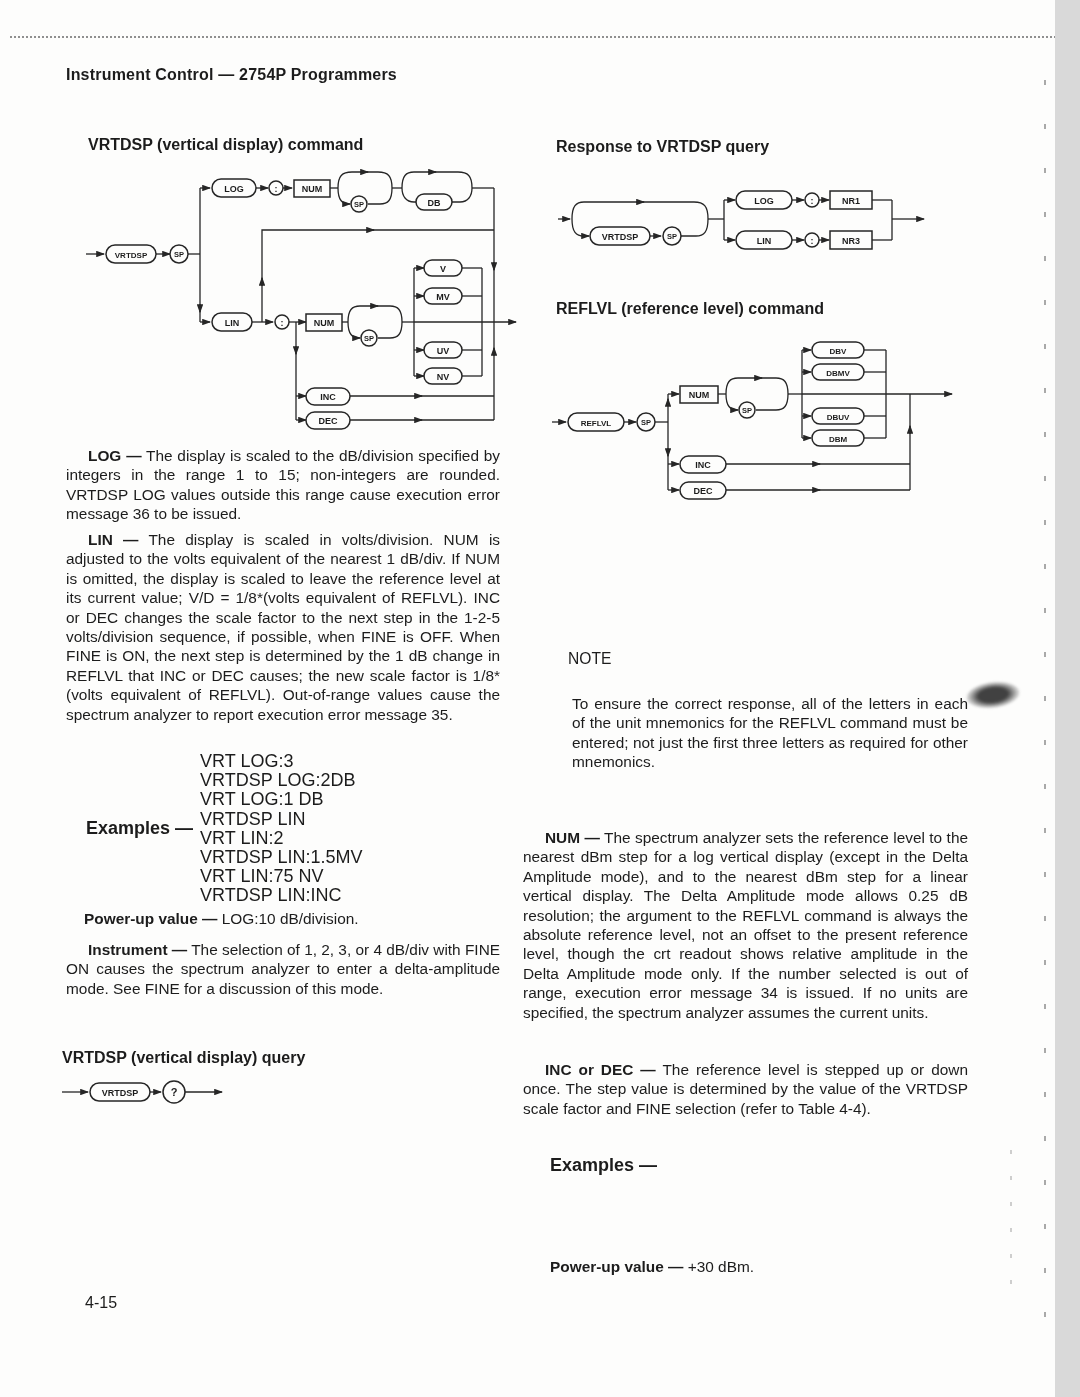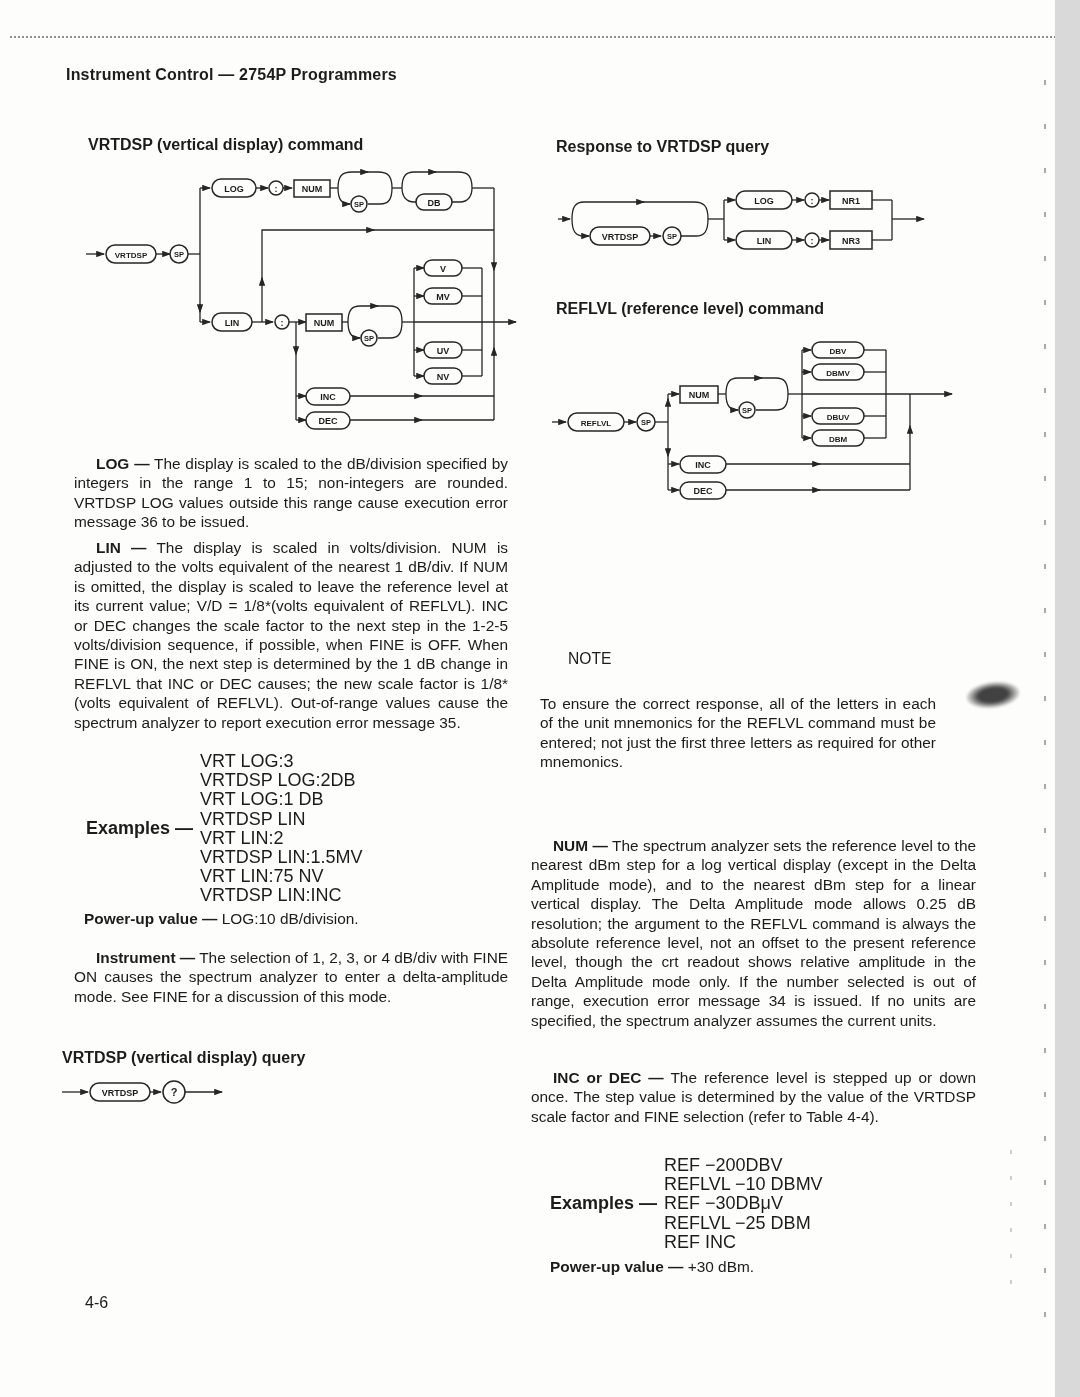--- a/index.html
+++ b/index.html
@@ -2,21 +2,21 @@
 <html><head>
 <meta charset="utf-8">
 <style>
   html,body{margin:0;padding:0;background:#d9d9d9;}
   .page{position:relative;width:1055px;height:1397px;background:#fdfdfc;overflow:hidden;
         font-family:"Liberation Sans",sans-serif;color:#1c1c1c;}
   .abs{position:absolute;}
   .hd{font-size:16px;font-weight:bold;letter-spacing:.2px;}
   .h1{font-size:16px;font-weight:bold;}
   .bodytext{font-size:15.4px;line-height:19.4px;text-align:justify;}
-  .lead-para{text-indent:22px;margin:8px;}
+  .lead-para{text-indent:22px;margin:0;}
   .lead{font-weight:bold;}
   .examples{display:flex;align-items:center;font-size:18px;line-height:19.2px;}
   .examples b{white-space:nowrap;margin-right:7px;}
   .ex-lines div{white-space:nowrap;}
   .powerup{font-size:15.4px;}
   .note-title{font-size:15.6px;text-align:left;}
   .footer{font-size:16px;}
   
   .top-dots{border-top:2px dotted #6b6b6b;opacity:.75;}
   .edge-dashes{width:2px;background:repeating-linear-gradient(180deg,#555 0 5px,transparent 5px 44px);opacity:.5;}
@@ -232,21 +232,21 @@
     <g>
       <rect class="nd" x="28" y="11" width="60" height="18" rx="9"></rect>
       <text class="t9" x="58" y="23.5">VRTDSP</text>
     </g>
     <g>
       <circle class="nd" cx="112" cy="20" r="11"></circle>
       <text class="t11" x="112" y="24">?</text>
     </g>
   </svg>
 
-  <div class="abs footer" style="left:85px;top:1294px;">4-6</div>
+  <div class="abs footer" style="left:85px;top:1294px;">4-15</div>
 
   <div class="abs h1" style="left:556px;top:138px;">Response to VRTDSP query</div>
 
   <svg class="abs" style="left:556px;top:188px;" width="380" height="74" viewBox="0 0 380 74">
     <defs>
       <marker id="m2" markerWidth="7" markerHeight="5" refX="6" refY="2.5" orient="auto">
         <path d="M0 0 L7 2.5 L0 5 Z" fill="#262626"></path>
       </marker>
     </defs>
     <g>
@@ -382,41 +382,34 @@
       <rect class="nd" x="130" y="126" width="46" height="17" rx="8.5"></rect>
       <text class="t9" x="153" y="138">INC</text>
     </g>
     <g>
       <rect class="nd" x="130" y="152" width="46" height="17" rx="8.5"></rect>
       <text class="t9" x="153" y="164">DEC</text>
     </g>
   </svg>
 
   <div class="abs note-title" style="left:568px;top:650px;width:396px;">NOTE</div>
-  <p class="abs bodytext" style="left:540px;top:694px;width:396px;margin:0;">To ensure the correct response, all of the letters in each of the unit mnemonics for the REFLVL command must be entered; not just the first three letters as required for other mnemonics.</p>
+  <p class="abs bodytext" style="left:572px;top:694px;width:396px;margin:0;">To ensure the correct response, all of the letters in each of the unit mnemonics for the REFLVL command must be entered; not just the first three letters as required for other mnemonics.</p>
 
   <p class="abs bodytext lead-para" style="left:523px;top:828px;width:445px;">
     <b class="lead">NUM —</b>
     <span>The spectrum analyzer sets the reference level to the nearest dBm step for a log vertical display (except in the Delta Amplitude mode), and to the nearest dBm step for a linear vertical display. The Delta Amplitude mode allows 0.25 dB resolution; the argument to the REFLVL command is always the absolute reference level, not an offset to the present reference level, though the crt readout shows relative amplitude in the Delta Amplitude mode only. If the number selected is out of range, execution error message 34 is issued. If no units are specified, the spectrum analyzer assumes the current units.</span>
   </p>
 
   <p class="abs bodytext lead-para" style="left:523px;top:1060px;width:445px;">
     <b class="lead">INC or DEC —</b>
     <span>The reference level is stepped up or down once. The step value is determined by the value of the VRTDSP scale factor and FINE selection (refer to Table 4-4).</span>
   </p>
 
   <div class="abs examples" style="left:550px;top:1156px;">
     <b>Examples —</b>
-    <div class="ex-lines">
-      <div>REF −200DBV</div>
-      <div>REFLVL −10 DBMV</div>
-      <div>REF −30DBμV</div>
-      <div>REFLVL −25 DBM</div>
-      <div>REF INC</div>
-    </div>
   </div>
 
   <div class="abs powerup" style="left:550px;top:1258px;">
     <b>Power-up value —</b>
     <span>+30 dBm.</span>
   </div>
 
 </div>
 
 </body></html>

